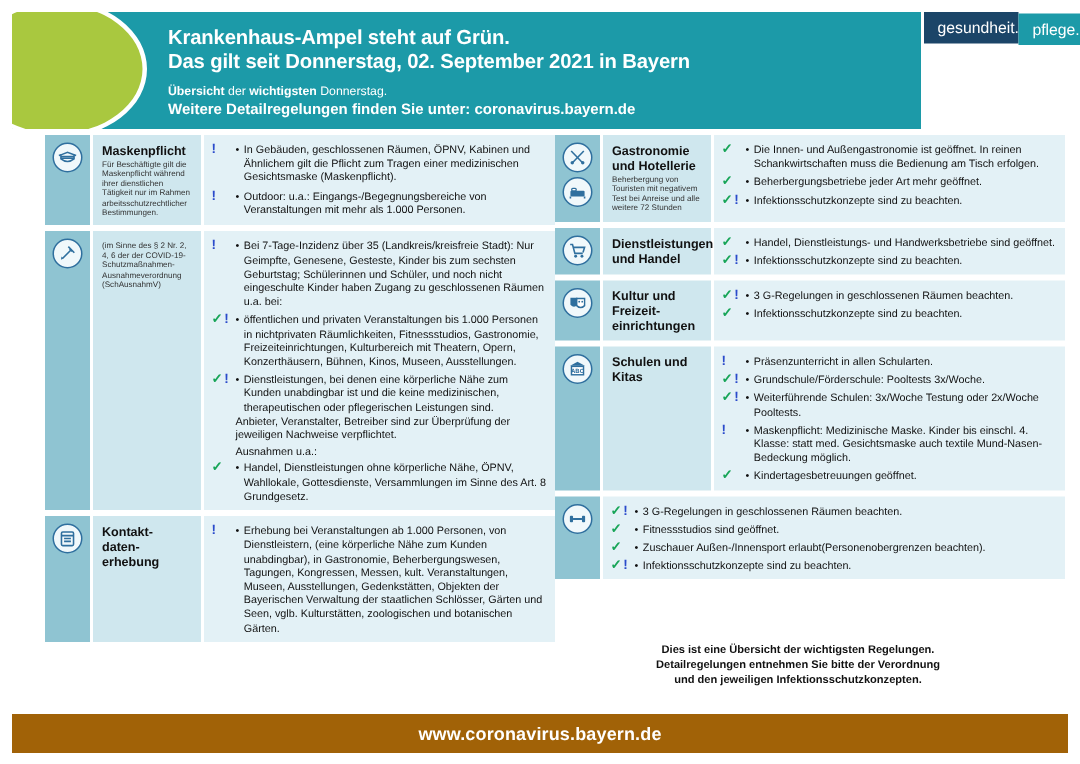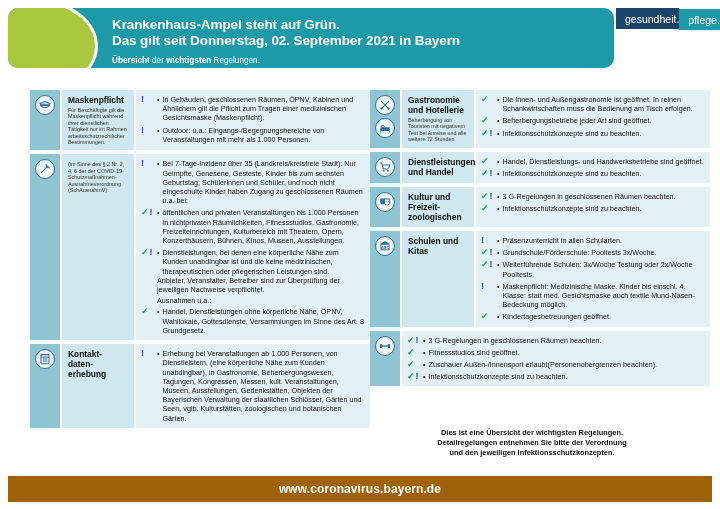--- a/index.html
+++ b/index.html
@@ -19,23 +19,22 @@
 
   
   .header{
     position:absolute;left:8px;top:8px;width:704px;height:78px;
     display:flex;
   }
   .header-banner{
     position:relative;
     flex:1 1 auto;
     background:#1c9aa8;
-    height:60px;
+    height:78px;
     overflow:hidden;
-    border-radius:10px;
   }
   .green-circle{
     position:absolute;
     left:-30px;top:-8px;
     width:120px;height:92px;
     border-radius:50%;
     background:#a9c83f;
     border:3px solid #ffffff;
     box-sizing:border-box;
   }
@@ -168,21 +167,21 @@
 <body>
 
 <div class="page">
 
   <div class="header">
     <div class="header-banner">
       <div class="green-circle"></div>
       <div class="header-text">
         <div class="h-title">Krankenhaus-Ampel steht auf Grün.</div>
         <div class="h-title">Das gilt seit Donnerstag, 02. September 2021 in Bayern</div>
-        <div class="h-sub"><b>Übersicht</b><span> der </span><b>wichtigsten</b><span> Regelungen.</span></div>
+        <div class="h-sub"><b>Übersicht</b><span> der </span><b>wichtigsten</b><span> Donnerstag.</span></div>
         <div class="h-sub2">Weitere Detailregelungen finden Sie unter: coronavirus.bayern.de</div>
       </div>
     </div>
     <div class="brand">
       <div class="brand-bar brand-1">gesundheit.</div>
       <div class="brand-bar brand-2">pflege.</div>
       <div class="brand-bar brand-3">bayern.</div>
       <div class="brand-tag">#bayerngemeinsam</div>
     </div>
   </div>
@@ -332,21 +331,21 @@
                   <span class="mk-check">✓</span>
                 </span>
                 <span class="dot">•</span>
                 <span class="btext">Die Innen- und Außengastronomie ist geöffnet. In reinen Schankwirtschaften muss die Bedienung am Tisch erfolgen.</span>
               </li>
               <li class="bullet">
                 <span class="marks">
                   <span class="mk-check">✓</span>
                 </span>
                 <span class="dot">•</span>
-                <span class="btext">Beherbergungsbetriebe jeder Art sind geöffnet.</span>
+                <span class="btext">Beherbergungsbetriebe jeder Art mehr geöffnet.</span>
               </li>
               <li class="bullet">
                 <span class="marks">
                   <span class="mk-check">✓</span>
                   <span class="mk-excl">!</span>
                 </span>
                 <span class="dot">•</span>
                 <span class="btext">Infektionsschutzkonzepte sind zu beachten.</span>
               </li>
             </ul>
@@ -391,21 +390,21 @@
             <span class="icon-circle">
               <svg width="14" height="14" viewBox="0 0 16 16">
                 <path d="M2.6 4 H8 V9.4 Q5.3 12.4 2.6 9.4 Z" fill="#2f6f9e" stroke="none"></path>
                 <path d="M7.4 4.6 H13.4 V10 Q10.4 13 7.4 10 Z" fill="#ffffff" stroke="#2f6f9e" stroke-width="1.1"></path>
                 <circle cx="9.3" cy="7" r="0.7" fill="#2f6f9e" stroke="none"></circle>
                 <circle cx="11.6" cy="7" r="0.7" fill="#2f6f9e" stroke="none"></circle>
               </svg>
             </span>
           </div>
           <div class="row-titlecell">
-            <div class="row-title">Kultur und Freizeit- zoologischen</div>
+            <div class="row-title">Kultur und Freizeit- einrichtungen</div>
           </div>
           <div class="row-bodycell">
             <ul class="bullets">
               <li class="bullet">
                 <span class="marks">
                   <span class="mk-check">✓</span>
                   <span class="mk-excl">!</span>
                 </span>
                 <span class="dot">•</span>
                 <span class="btext">3 G-Regelungen in geschlossenen Räumen beachten.</span>

